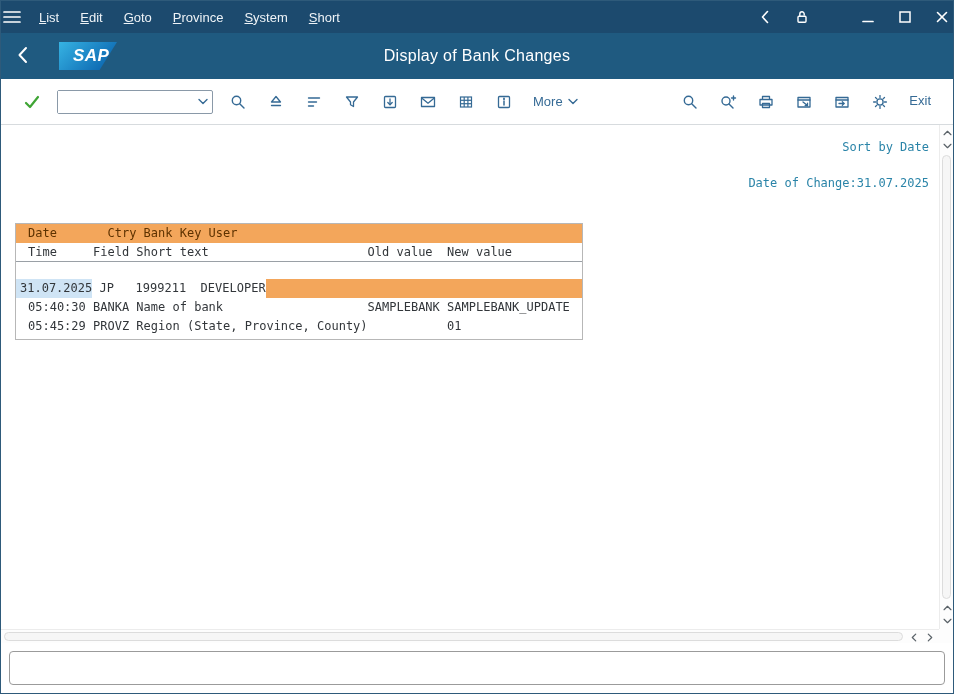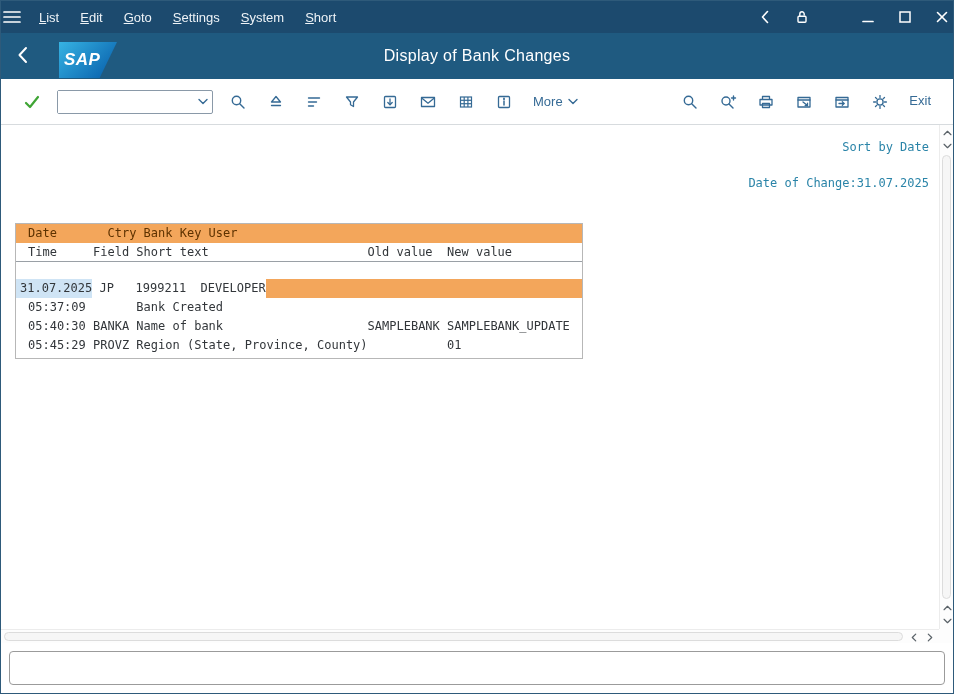--- a/index.html
+++ b/index.html
@@ -14,25 +14,25 @@
   .menu-items { display:flex; column-gap:21px; margin-left:16px; }
   .menu-item { display:inline-block; color:#eef3f7; font-size:13px; cursor:pointer; }
   .menu-item::first-letter { text-decoration:underline; }
   .mb-right { margin-left:auto; display:flex; align-items:center; column-gap:15px; }
   .mb-btn { width:22px; height:22px; display:flex; align-items:center; justify-content:center; cursor:pointer; }
   .mb-gap { width:14px; }
 
   
   .titlebar { height:46px; background:#1f5a80; position:relative; display:flex; align-items:center; flex:none; }
   .tb-back { position:absolute; left:14px; top:12px; width:22px; height:22px; cursor:pointer; }
-  .sap-logo { position:absolute; left:58px; top:9px; width:58px; height:36px;
+  .sap-logo { position:absolute; left:58px; top:9px; width:58px; height:28px;
               background:linear-gradient(135deg,#36b3e3 0%,#0f6cb4 80%);
               clip-path:polygon(0 0,100% 0,70% 100%,0 100%);
               color:#fff; font-style:italic; font-weight:bold; font-size:17px;
-              display:flex; align-items:center; padding-left:5px; letter-spacing:.5px; }
+              display:flex; align-items:center; padding-left:14px; letter-spacing:.5px; }
   .tb-title { width:100%; text-align:center; color:#fff; font-size:16px; font-weight:400; letter-spacing:.3px; }
 
   
   .toolbar { height:46px; background:#fff; border-bottom:1px solid #d7dbde; display:flex; align-items:center; padding:18px 18px; column-gap:12px; flex:none; }
   .tbtn { width:26px; height:26px; display:flex; align-items:center; justify-content:center; cursor:pointer; border-radius:3px; flex:none; }
   .combo { width:156px; height:24px; border:1px solid #8a99a8; border-radius:2px; background:#fff; display:flex; align-items:center; flex:none; }
   .combo input { flex:1; min-width:0; border:none; outline:none; height:100%; padding:0 6px; font-size:12px; font-family:"Liberation Sans",sans-serif; }
   .combo .cchev { width:18px; height:100%; display:flex; align-items:center; justify-content:center; cursor:pointer; }
   .more-btn, .exit-btn { display:flex; align-items:center; column-gap:5px; color:#356a95; font-size:13px; cursor:pointer; padding:4px 4px; flex:none; }
   .tb-rightgroup { margin-left:auto; display:flex; align-items:flex-start; column-gap:12px; }
@@ -79,21 +79,21 @@
       <svg width="18" height="14" viewBox="0 0 18 14" stroke="#fff" stroke-width="1.7" stroke-linecap="round">
         <line x1="1" y1="2" x2="17" y2="2"></line>
           <line x1="1" y1="7" x2="17" y2="7"></line>
           <line x1="1" y1="12" x2="17" y2="12"></line>
       </svg>
     </div>
     <div class="menu-items">
       <span class="menu-item">List</span>
       <span class="menu-item">Edit</span>
       <span class="menu-item">Goto</span>
-      <span class="menu-item">Settings</span>
+      <span class="menu-item">Province</span>
       <span class="menu-item">System</span>
       <span class="menu-item">Short</span>
     </div>
     <div class="mb-right">
       <div class="mb-btn">
         <svg width="14" height="16" viewBox="0 0 14 16" stroke="#fff" stroke-width="1.6" fill="none" stroke-linecap="round" stroke-linejoin="round">
           <polyline points="9.5,2.5 4.5,8 9.5,13.5"></polyline>
         </svg>
       </div>
       <div class="mb-btn">
@@ -271,21 +271,20 @@
         <span class="lbl-fixed">Date of Change:</span><span>31.07.2025</span>
       </div>
 
       <div class="chg-table">
         <div class="trow hdr1">Date       Ctry Bank Key User</div>
         <div class="trow hdr2">Time     Field Short text                      Old value  New value</div>
         <div class="blankrow"></div>
         <div class="trow r1">
           <span class="c-date">31.07.2025</span><span> JP   1999211  DEVELOPER</span><span class="c-fill"></span>
         </div>
-        <div class="trow">05:37:09       Bank Created</div>
         <div class="trow">05:40:30 BANKA Name of bank                    SAMPLEBANK SAMPLEBANK_UPDATE</div>
         <div class="trow">05:45:29 PROVZ Region (State, Province, County)           01</div>
       </div>
     </div>
 
     <div class="vscroll">
       <div class="vs-arrow" style="top:2px">
         <svg width="9" height="6" viewBox="0 0 10 7" stroke="#5a6268" stroke-width="1.4" fill="none" stroke-linecap="round" stroke-linejoin="round">
             <polyline points="1,5.5 5,1.5 9,5.5"></polyline>
           </svg>

